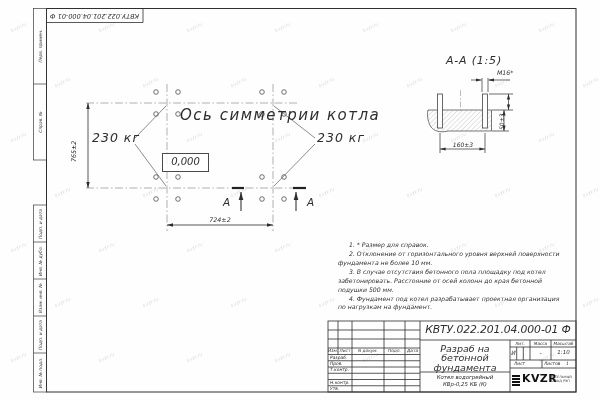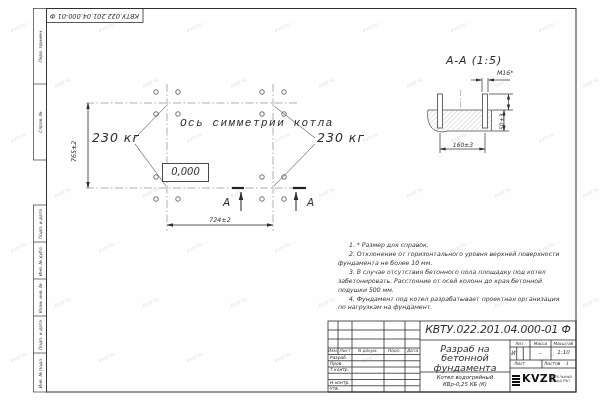--- a/index.html
+++ b/index.html
@@ -235,24 +235,24 @@
   <div class="cellv" style="left:33px;top:279px;width:13px;height:37px;">
       <span>Взам. инв. №</span>
     </div>
   <div class="cellv" style="left:33px;top:316px;width:13px;height:37px;">
       <span>Подп. и дата</span>
     </div>
   <div class="cellv" style="left:33px;top:353px;width:13px;height:39px;">
       <span>Инв. № подл.</span>
     </div>
 
-  <div class="t" style="left:180px;top:118px;font-size:11px;letter-spacing:1.5px;font-family:Liberation Mono, monospace;">Ось симметрии котла</div>
+  <div class="t" style="left:180px;top:108px;font-size:15px;letter-spacing:1.5px;">Ось симметрии котла</div>
   <div class="t" style="left:92px;top:132px;font-size:12.5px;letter-spacing:1px;">230 кг</div>
   <div class="t" style="left:317px;top:132px;font-size:12.5px;letter-spacing:1px;">230 кг</div>
-  <div class="elevbox ctr" style="left:162px;top:163px;width:45px;height:16.5px;">
+  <div class="elevbox ctr" style="left:162px;top:153px;width:45px;height:16.5px;">
     <span class="t" style="position:static;font-size:10px;">0,000</span>
   </div>
   <div class="t ctr" style="left:200px;top:217px;width:40px;font-size:6.3px;">724±2</div>
   <div class="t rot90" style="left:71px;top:162px;font-size:6.3px;">765±2</div>
   <div class="t" style="left:223px;top:197px;font-size:10.5px;">А</div>
   <div class="t" style="left:307px;top:197px;font-size:10.5px;">А</div>
 
   <div class="t" style="left:446px;top:55px;font-size:11px;letter-spacing:.8px;">А-А (1:5)</div>
   <div class="t" style="left:497px;top:69.5px;font-size:6.2px;">М16*</div>
   <div class="t ctr" style="left:447px;top:141.5px;width:32px;font-size:6px;">160±3</div>

